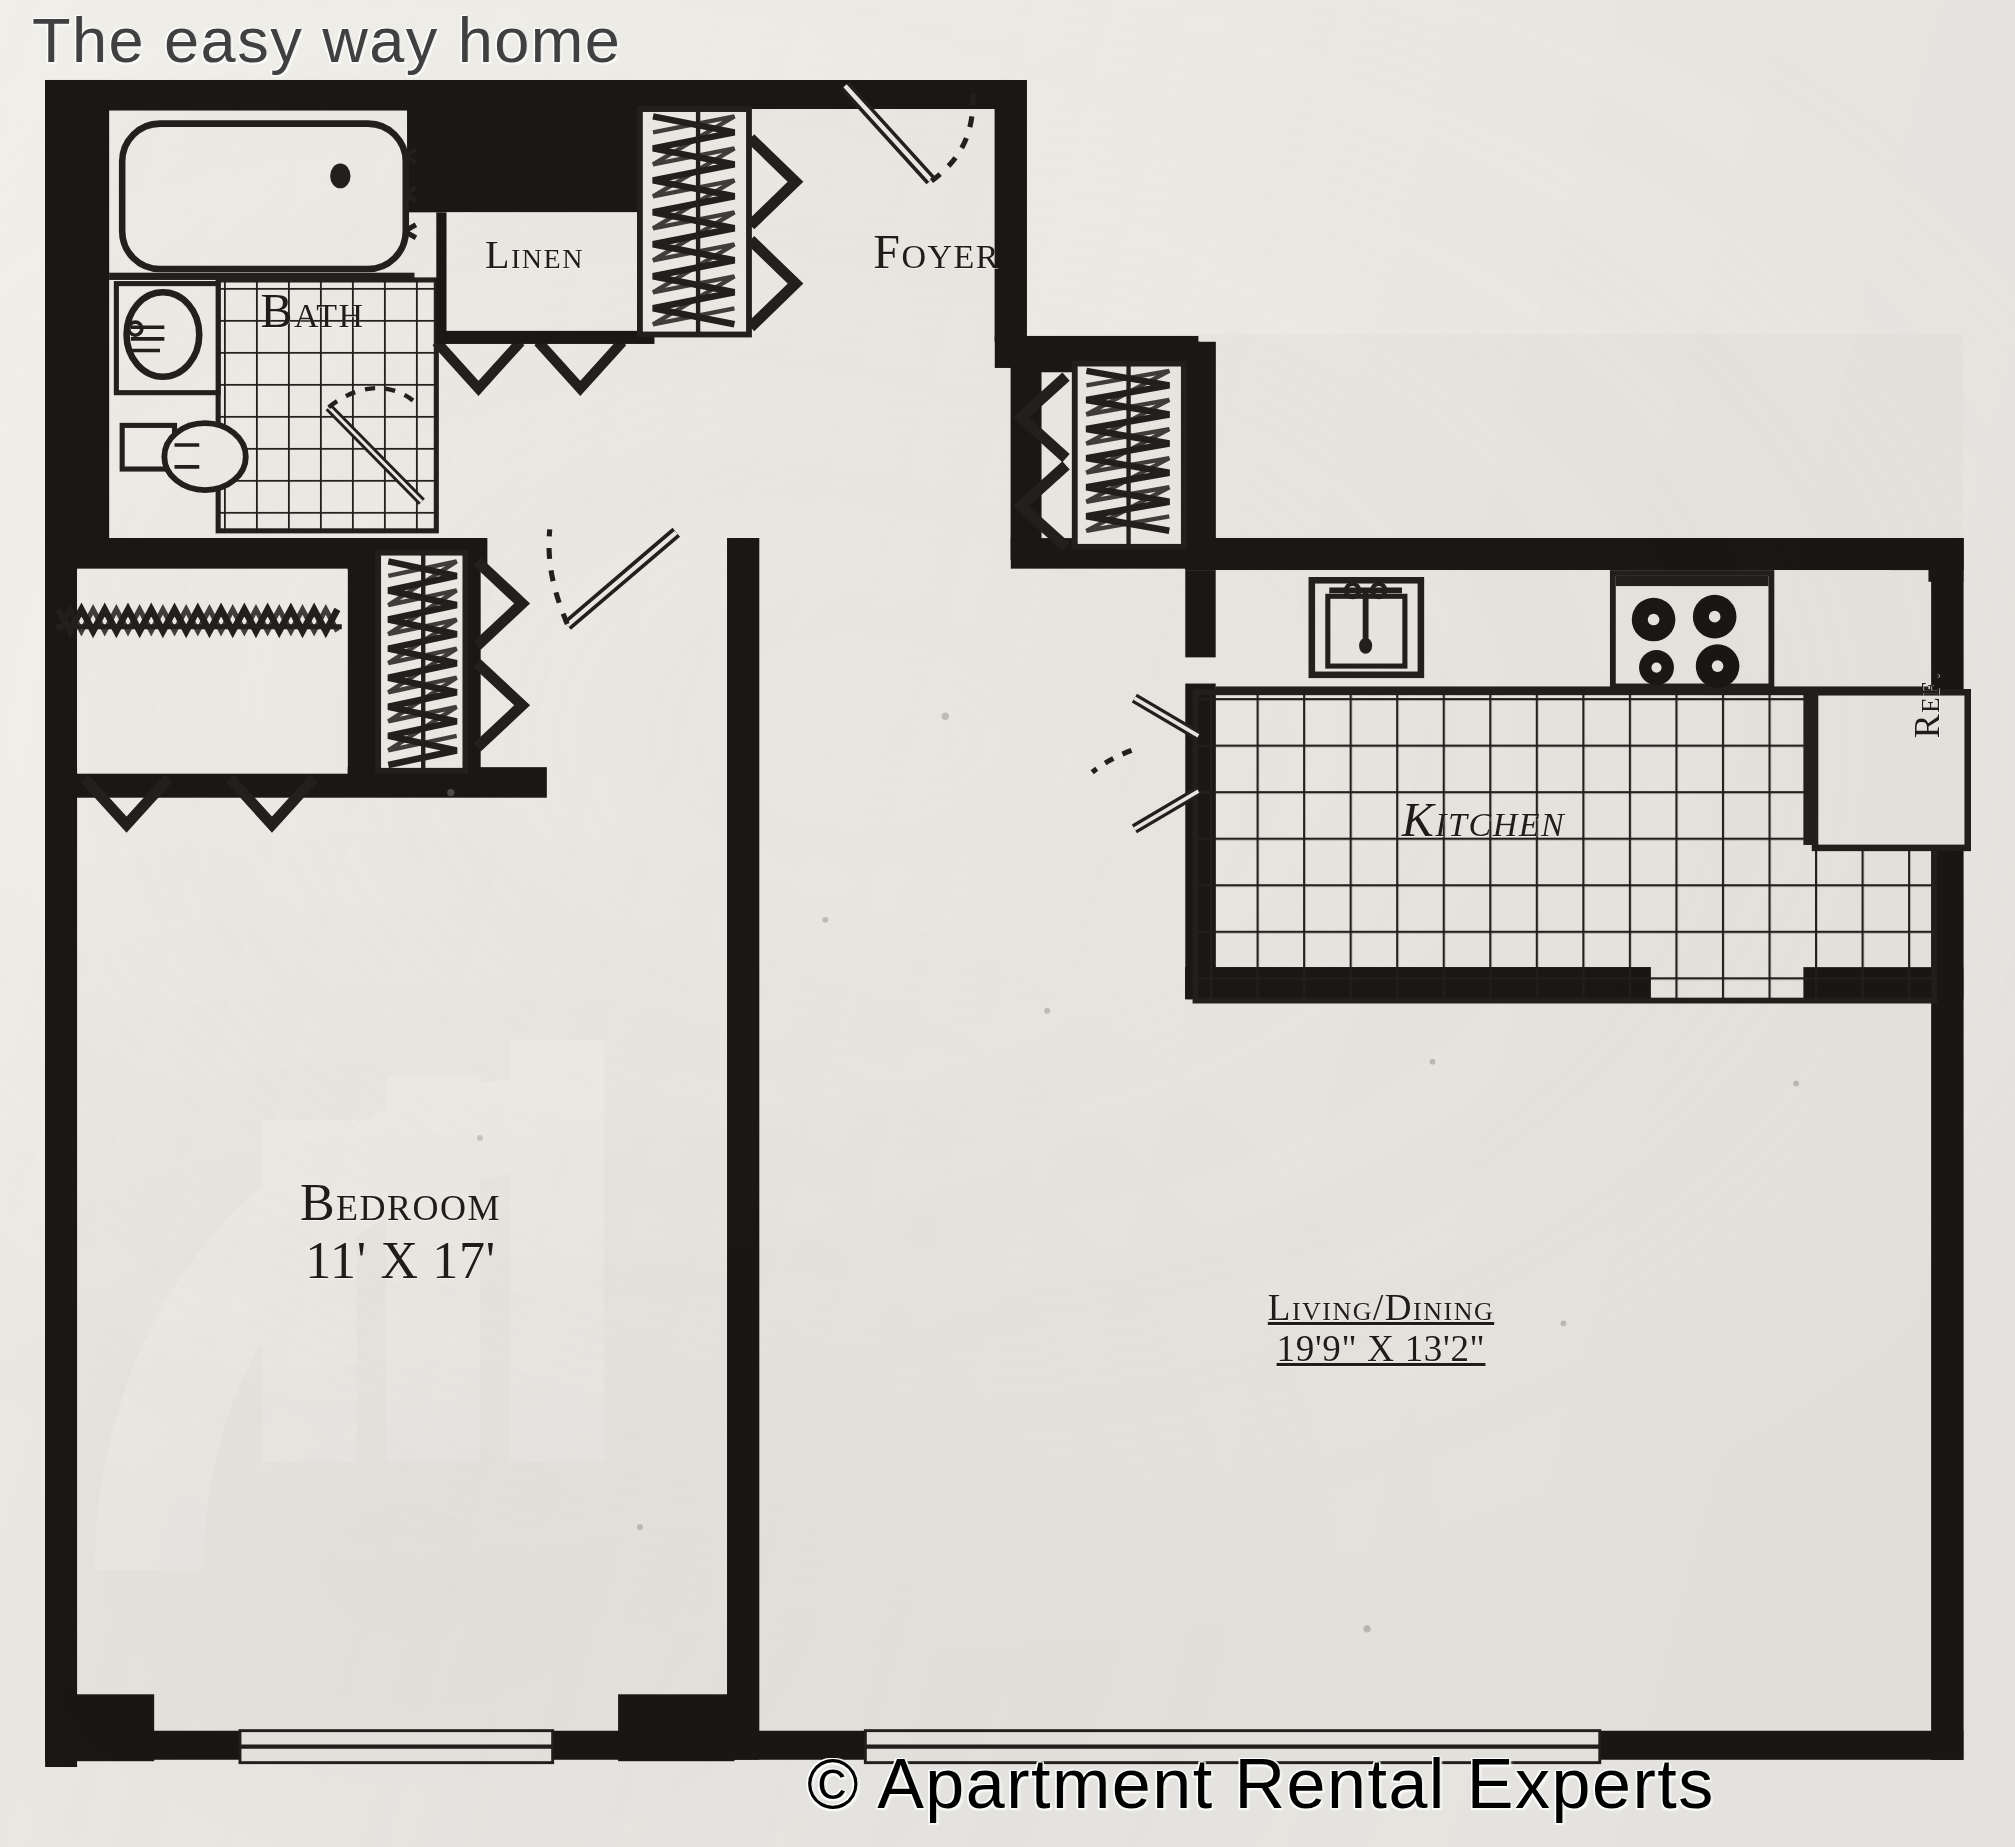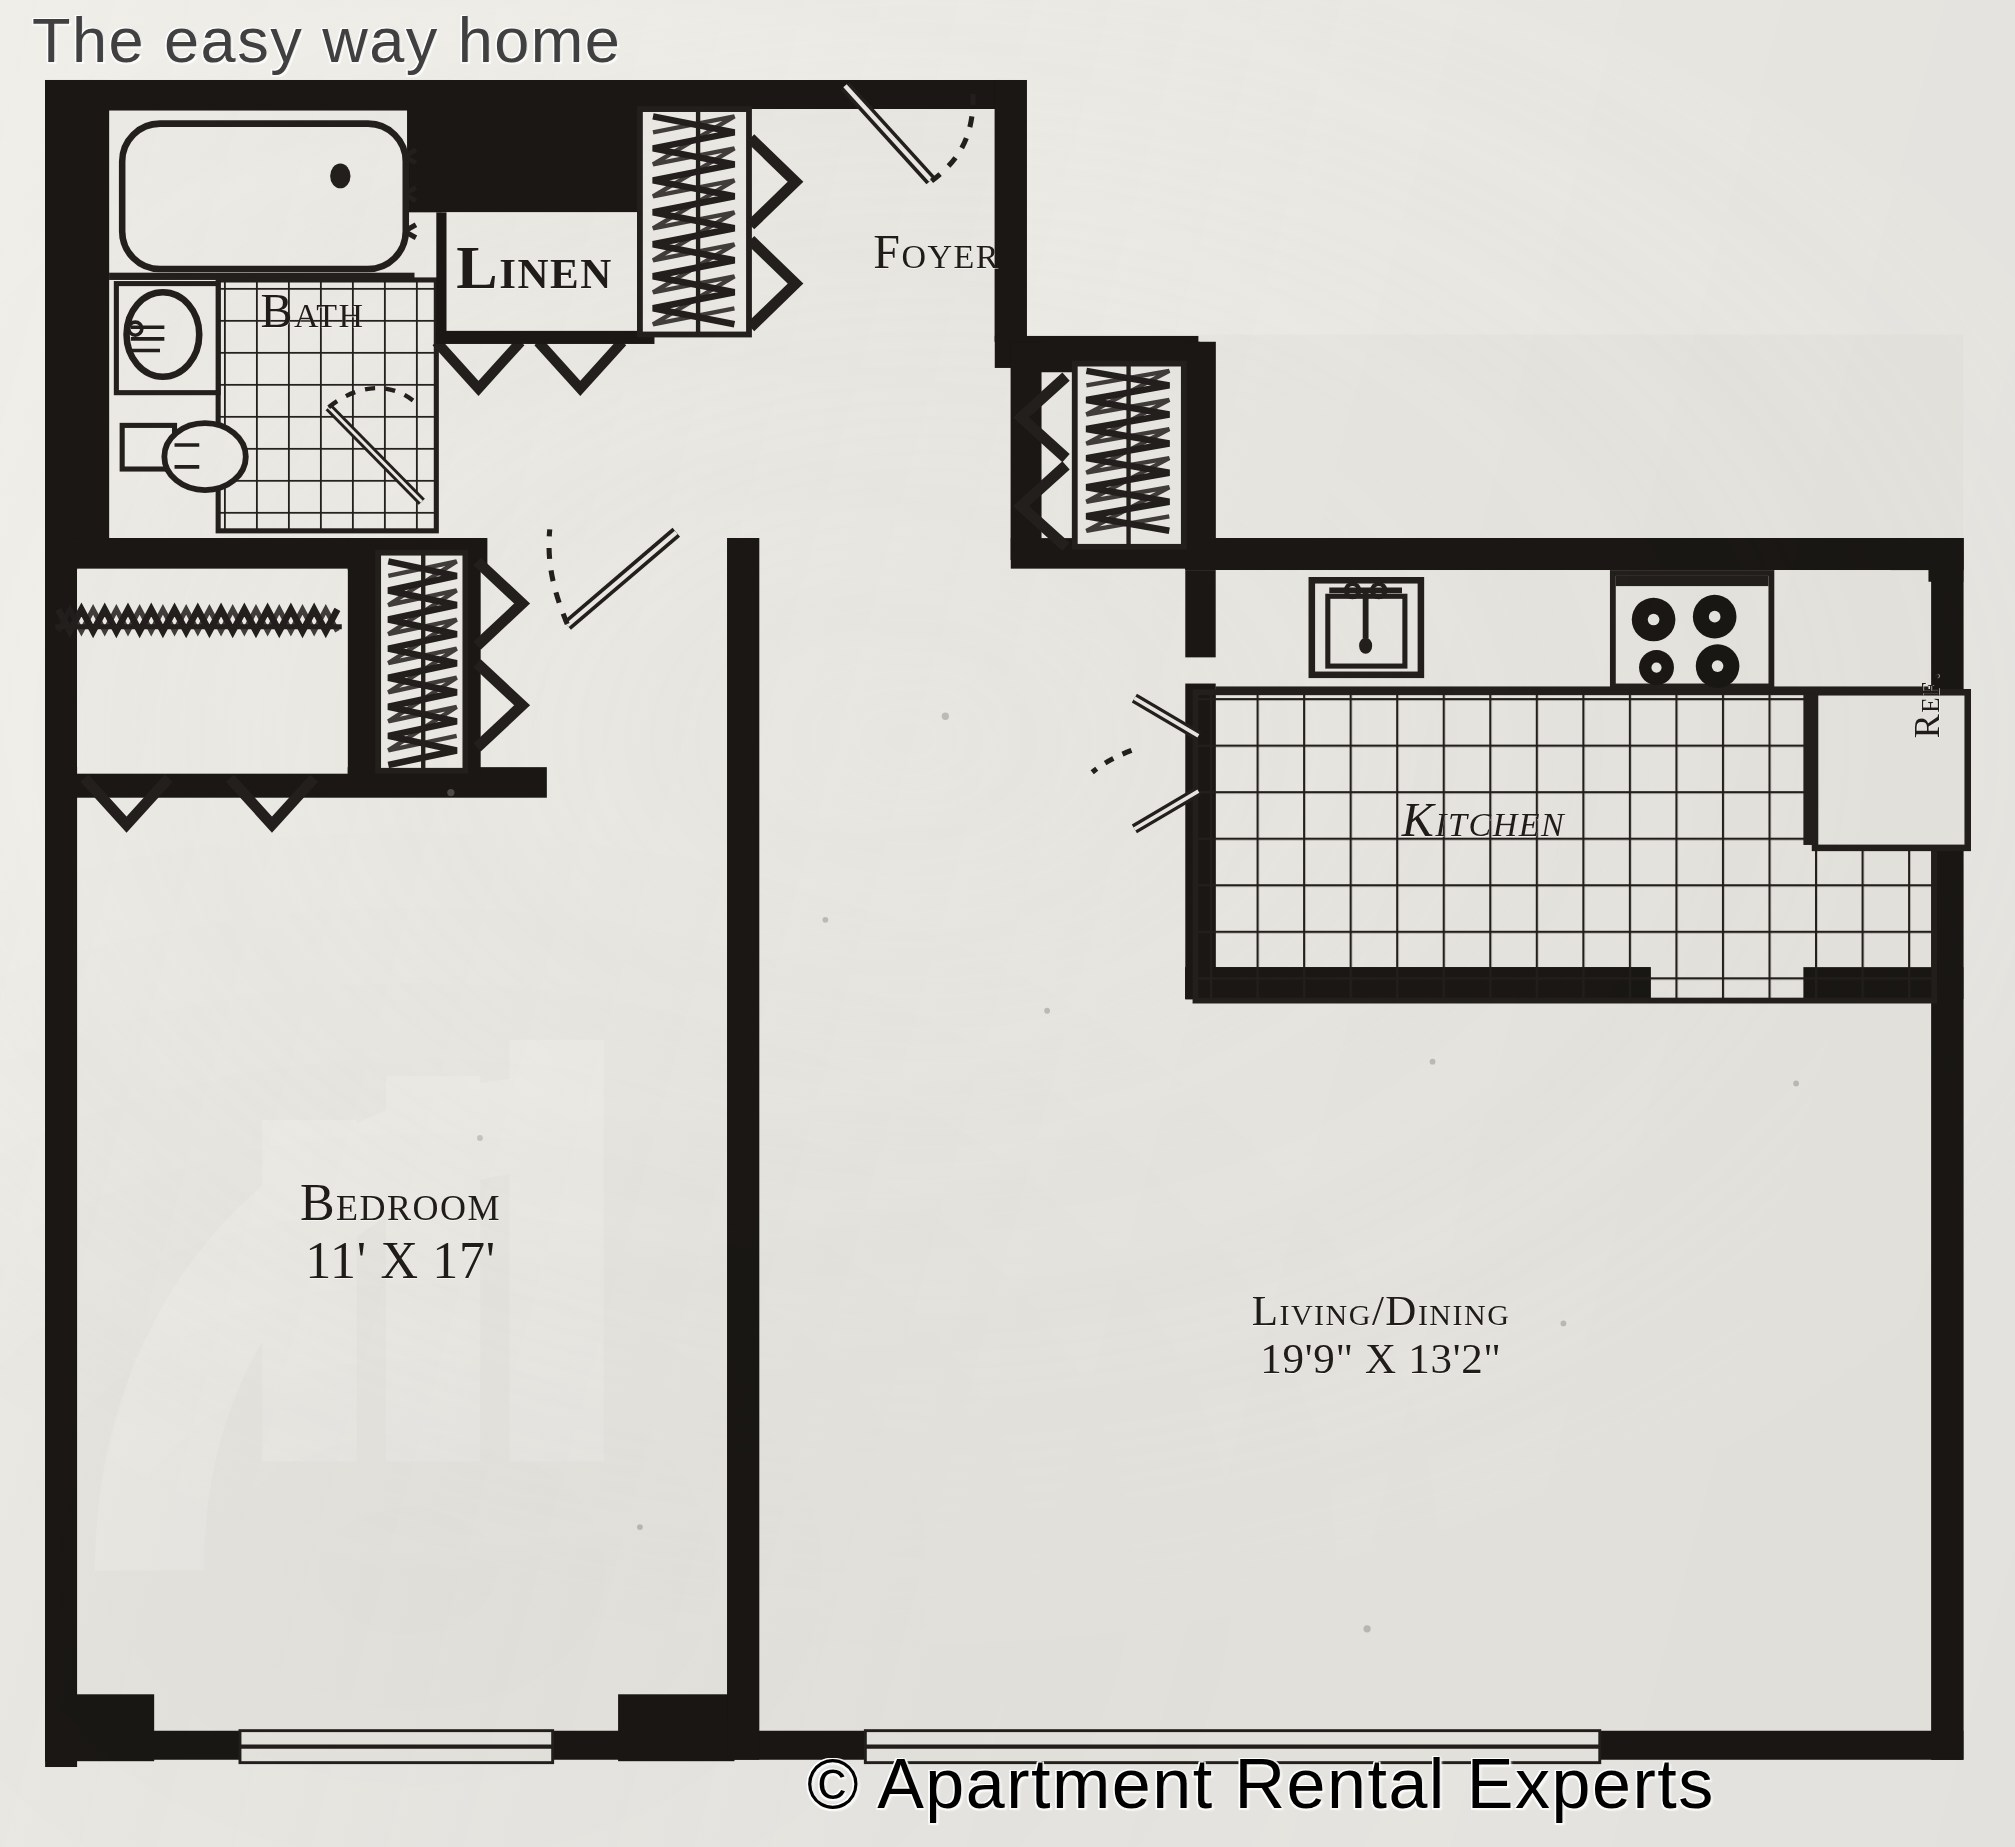--- a/index.html
+++ b/index.html
@@ -93,30 +93,30 @@
     letter-spacing: 1.5px;
     line-height: 1.12;
     text-shadow: 0 0.7px 0 rgba(255,255,255,.55);
   }
   .room-label .dims {
     display: block;
     font-variant: normal;
     letter-spacing: 0.7px;
   }
   .lbl-bath   { left: 218px;  top: 284px;  width: 189px; font-size: 48px; font-family: Liberation Serif, serif; }
-  .lbl-linen  { left: 429px;  top: 233px;  width: 211px; font-size: 62px; font-weight: bold; }
+  .lbl-linen  { left: 429px;  top: 233px;  width: 211px; font-size: 40px; }
   .lbl-foyer  { left: 782px; top: 225px;  width: 218px; font-size: 48px; text-align: right; }
   .lbl-kitchen{ left: 1338px; top: 793px; width: 291px; font-size: 48px; font-style: italic; }
   .lbl-ref {
     left: 1818px; top: 684px; width: 218px; font-size: 36px;
     transform: rotate(-90deg);
     transform-origin: 50% 50%;
   }
   .lbl-bedroom { left: 175px; top: 1174px; width: 451px; font-size: 52px; }
-  .lbl-living  { left: 1083px; top: 1287px; width: 596px; font-size: 43px; }
+  .lbl-living  { left: 1083px; top: 1287px; width: 596px; font-size: 37px; text-decoration: underline; }
 </style>
 </head>
 <body>
 
 <div id="page">
 
   <svg id="plan-svg" viewBox="0 0 2771 2540">
     <defs>
       <pattern id="tilegrid" width="64" height="64" patternUnits="userSpaceOnUse">
         <rect width="64" height="64" fill="none"></rect>

